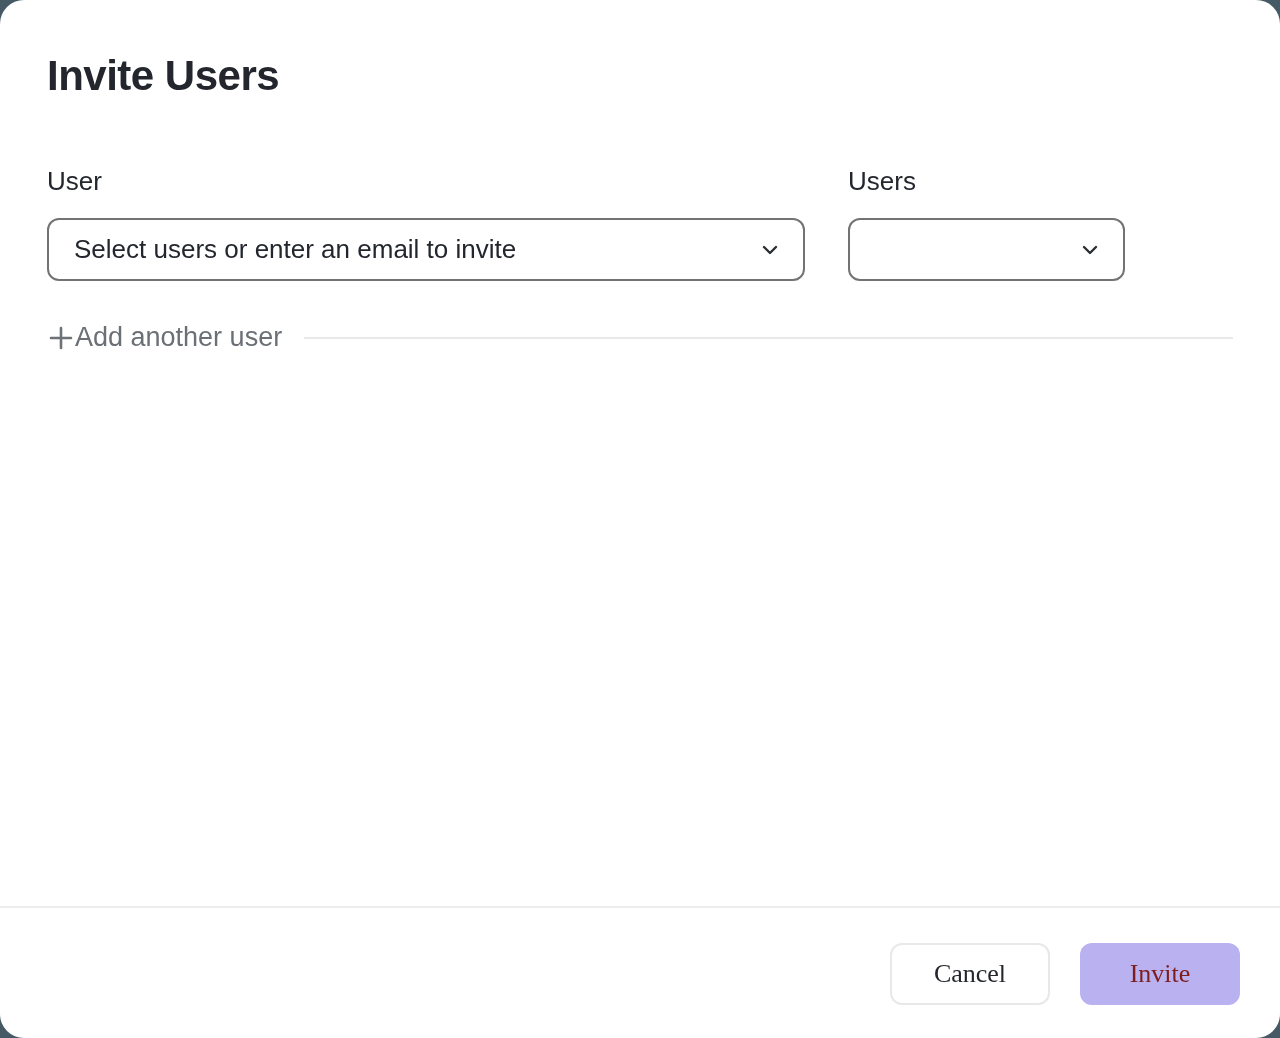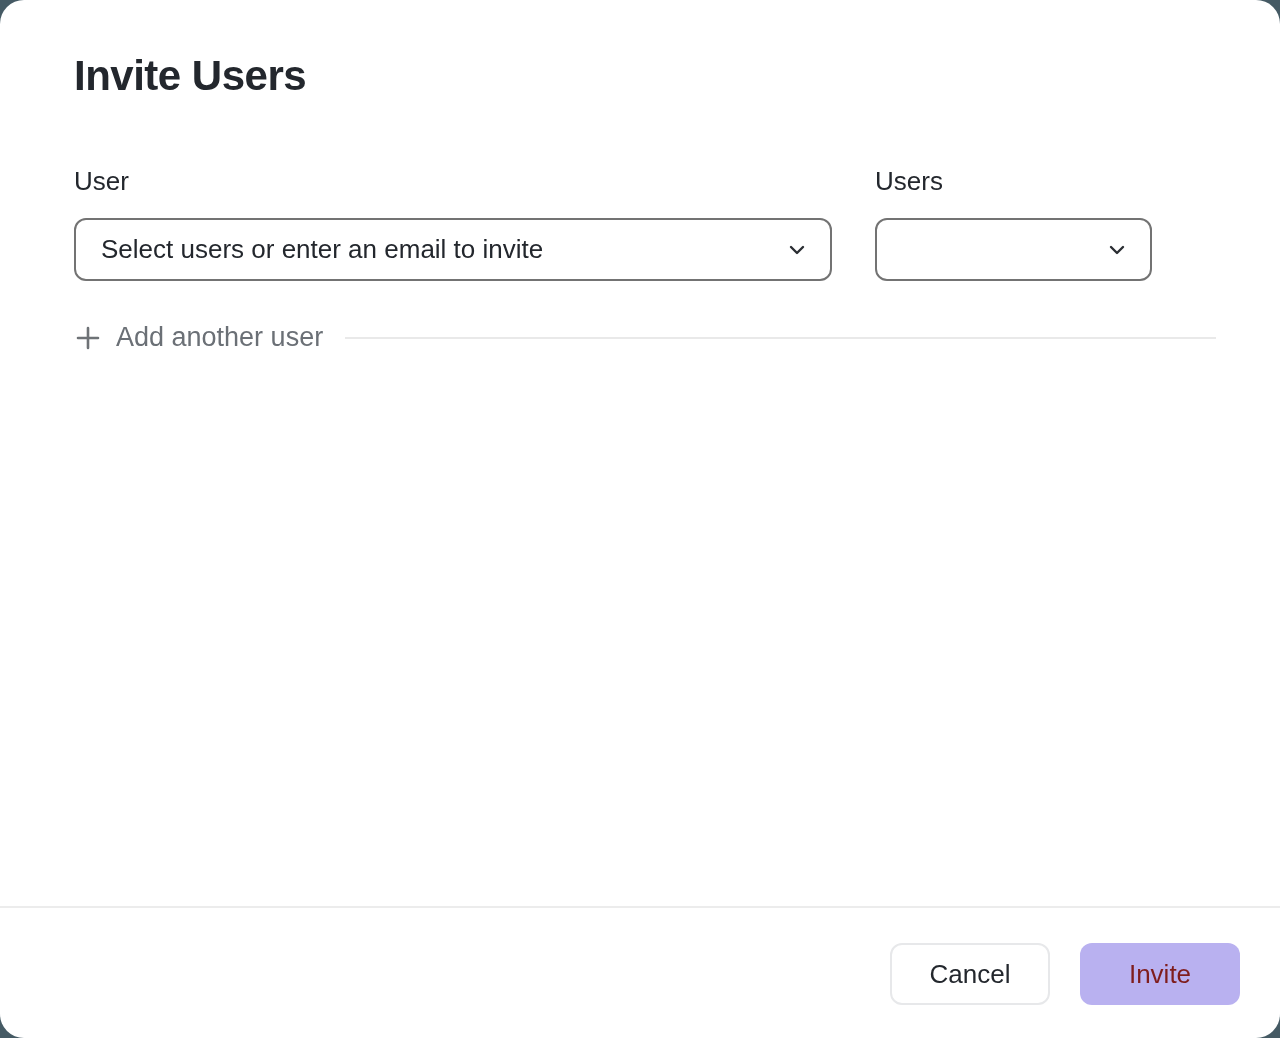--- a/index.html
+++ b/index.html
@@ -12,22 +12,21 @@
   .dialog {
     width: 1280px; height: 1038px;
     background: #ffffff;
     border-radius: 24px;
     display: flex;
     flex-direction: column;
     overflow: hidden;
   }
   .dialog-body {
     flex: 1;
-    padding: 0 64px;
-    margin-left: 10px;
+    padding: 0 47px;
   }
   .dialog-title {
     margin-top: 52px;
     font-size: 42px;
     line-height: 48px;
     font-weight: 700;
     letter-spacing: -0.5px;
     color: #23272d;
   }
   .form-row {
@@ -64,21 +63,20 @@
   }
   .chevron { flex: 0 0 auto; display: flex; align-items: center; }
   .add-row {
     margin-top: 41px;
     display: flex;
     align-items: center;
   }
   .add-button {
     display: flex;
     align-items: center;
-    gap: 14px;
     background: none;
     border: none;
     cursor: pointer;
     font-family: "Liberation Sans", sans-serif;
   }
   .add-label {
     font-size: 27px;
     color: #6b7076;
   }
   .add-rule {
@@ -91,21 +89,21 @@
     border-top: 2px solid #ececec;
     padding: 35px 40px 33px 40px;
     display: flex;
     justify-content: flex-end;
     gap: 30px;
   }
   .btn {
     height: 62px;
     width: 160px;
     border-radius: 12px;
-    font-family: Liberation Sans, sans-serif;
+    font-family: Liberation Serif, serif;
     font-size: 26px;
     display: flex;
     align-items: center;
     justify-content: center;
     cursor: pointer;
   }
   .btn-cancel {
     background: #ffffff;
     border: 2px solid #e7e8ea;
     color: #23272d;

